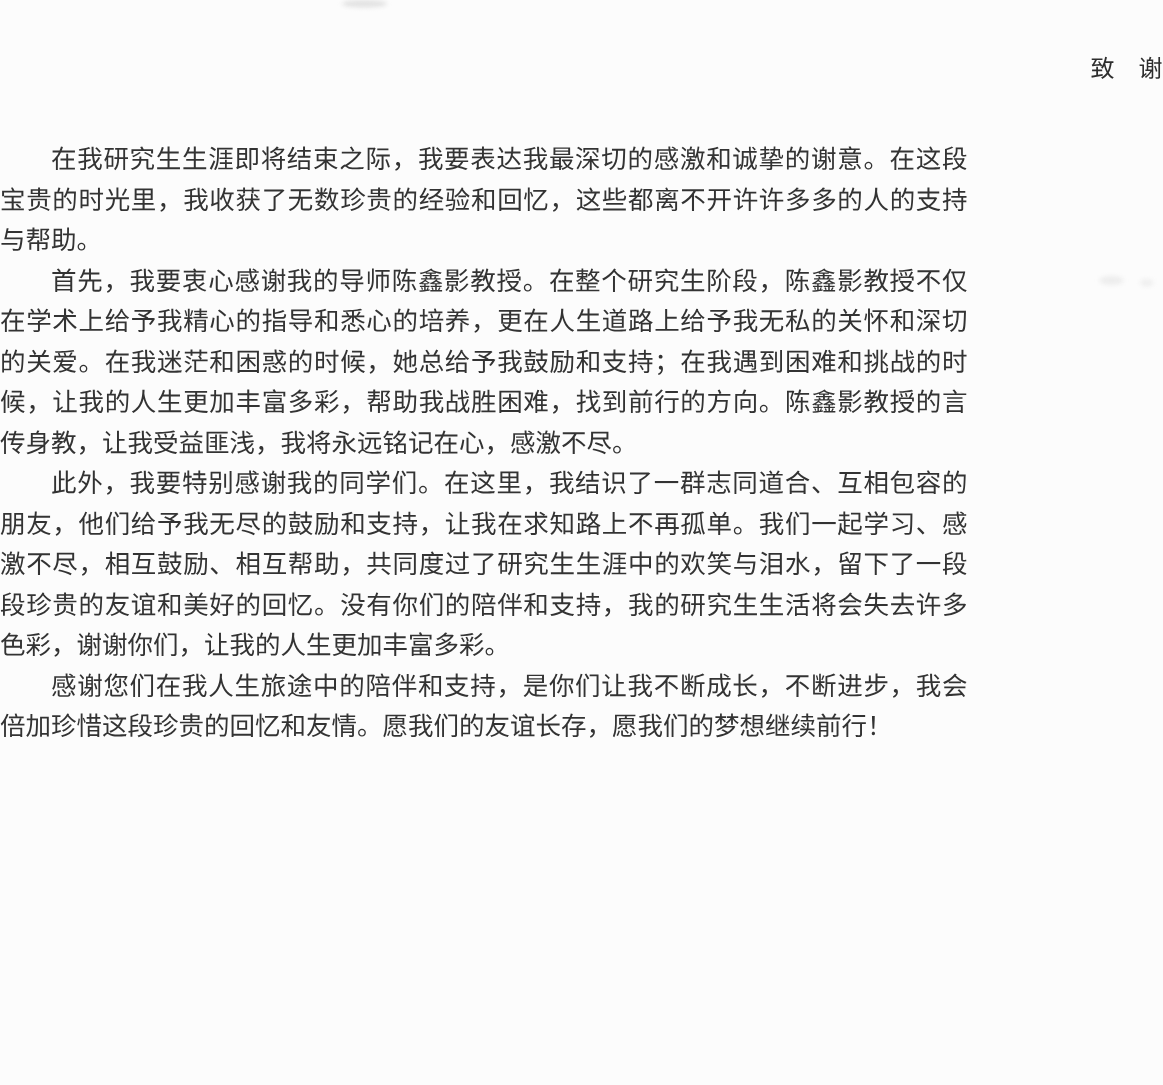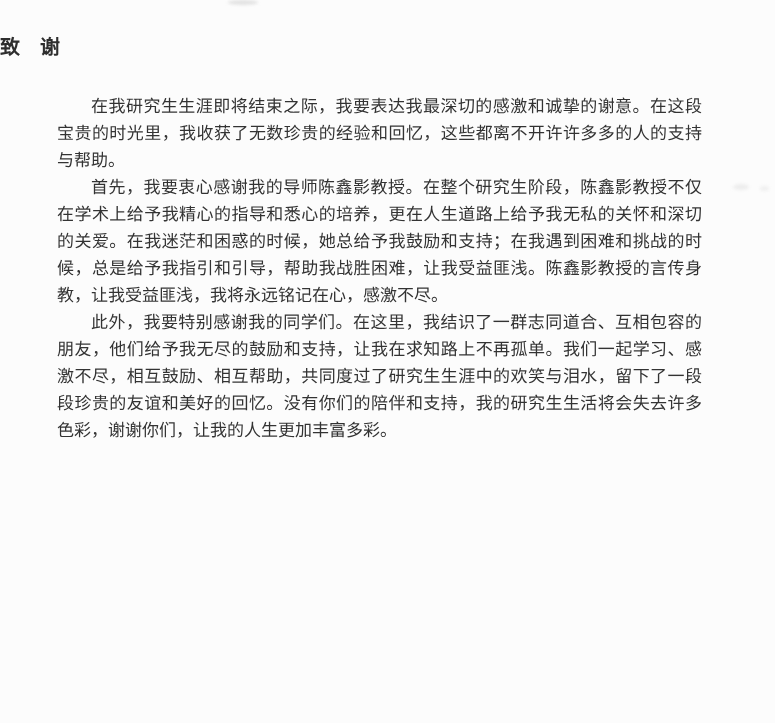--- a/index.html
+++ b/index.html
@@ -15,29 +15,28 @@
   }
   .page {
     position: relative;
     width: 775px;
     height: 723px;
     box-sizing: border-box;
     padding-top: 33px;
   }
   .doc-title {
     margin: 0;
-    text-align: left;
-    font-size: 20px;
-    font-weight: bold;
+    text-align: right;
+    font-size: 16px;
+    font-weight: normal;
     line-height: 28px;
     color: #2e2e2e;
   }
   .doc-content {
     margin-top: 32px;
-    margin-left: 57px;
     width: 645px;
     font-size: 17px;
     line-height: 27px;
     color: #333333;
     text-align: justify;
     text-justify: inter-ideograph;
     letter-spacing: 0;
   }
   .doc-content p {
     margin: 0;
@@ -61,17 +60,18 @@
 <div class="page">
 
   <div class="artifact a1"></div>
   <div class="artifact a2"></div>
   <div class="artifact a3"></div>
 
   <h1 class="doc-title" style="color: rgb(46, 46, 46);">致　谢</h1>
 
   <div class="doc-content" style="color: rgb(51, 51, 51);">
     <p>在我研究生生涯即将结束之际，我要表达我最深切的感激和诚挚的谢意。在这段宝贵的时光里，我收获了无数珍贵的经验和回忆，这些都离不开许许多多的人的支持与帮助。</p>
-    <p>首先，我要衷心感谢我的导师陈鑫影教授。在整个研究生阶段，陈鑫影教授不仅在学术上给予我精心的指导和悉心的培养，更在人生道路上给予我无私的关怀和深切的关爱。在我迷茫和困惑的时候，她总给予我鼓励和支持；在我遇到困难和挑战的时候，总是给予我指引和引导，帮助我战胜困难，让我受益匪浅。陈鑫影教授的言传身教，让我受益匪浅，我将永远铭记在心，感激不尽。</p>
+    <p>首先，我要衷心感谢我的导师陈鑫影教授。在整个研究生阶段，陈鑫影教授不仅在学术上给予我精心的指导和悉心的培养，更在人生道路上给予我无私的关怀和深切的关爱。在我迷茫和困惑的时候，她总给予我鼓励和支持；在我遇到困难和挑战的时候，让我的人生更加丰富多彩，帮助我战胜困难，找到前行的方向。陈鑫影教授的言传身教，让我受益匪浅，我将永远铭记在心，感激不尽。</p>
     <p>此外，我要特别感谢我的同学们。在这里，我结识了一群志同道合、互相包容的朋友，他们给予我无尽的鼓励和支持，让我在求知路上不再孤单。我们一起学习、感激不尽，相互鼓励、相互帮助，共同度过了研究生生涯中的欢笑与泪水，留下了一段段珍贵的友谊和美好的回忆。没有你们的陪伴和支持，我的研究生生活将会失去许多色彩，谢谢你们，让我的人生更加丰富多彩。</p>
+    <p>感谢您们在我人生旅途中的陪伴和支持，是你们让我不断成长，不断进步，我会倍加珍惜这段珍贵的回忆和友情。愿我们的友谊长存，愿我们的梦想继续前行！</p>
   </div>
 
 </div>
 
 </body></html>

